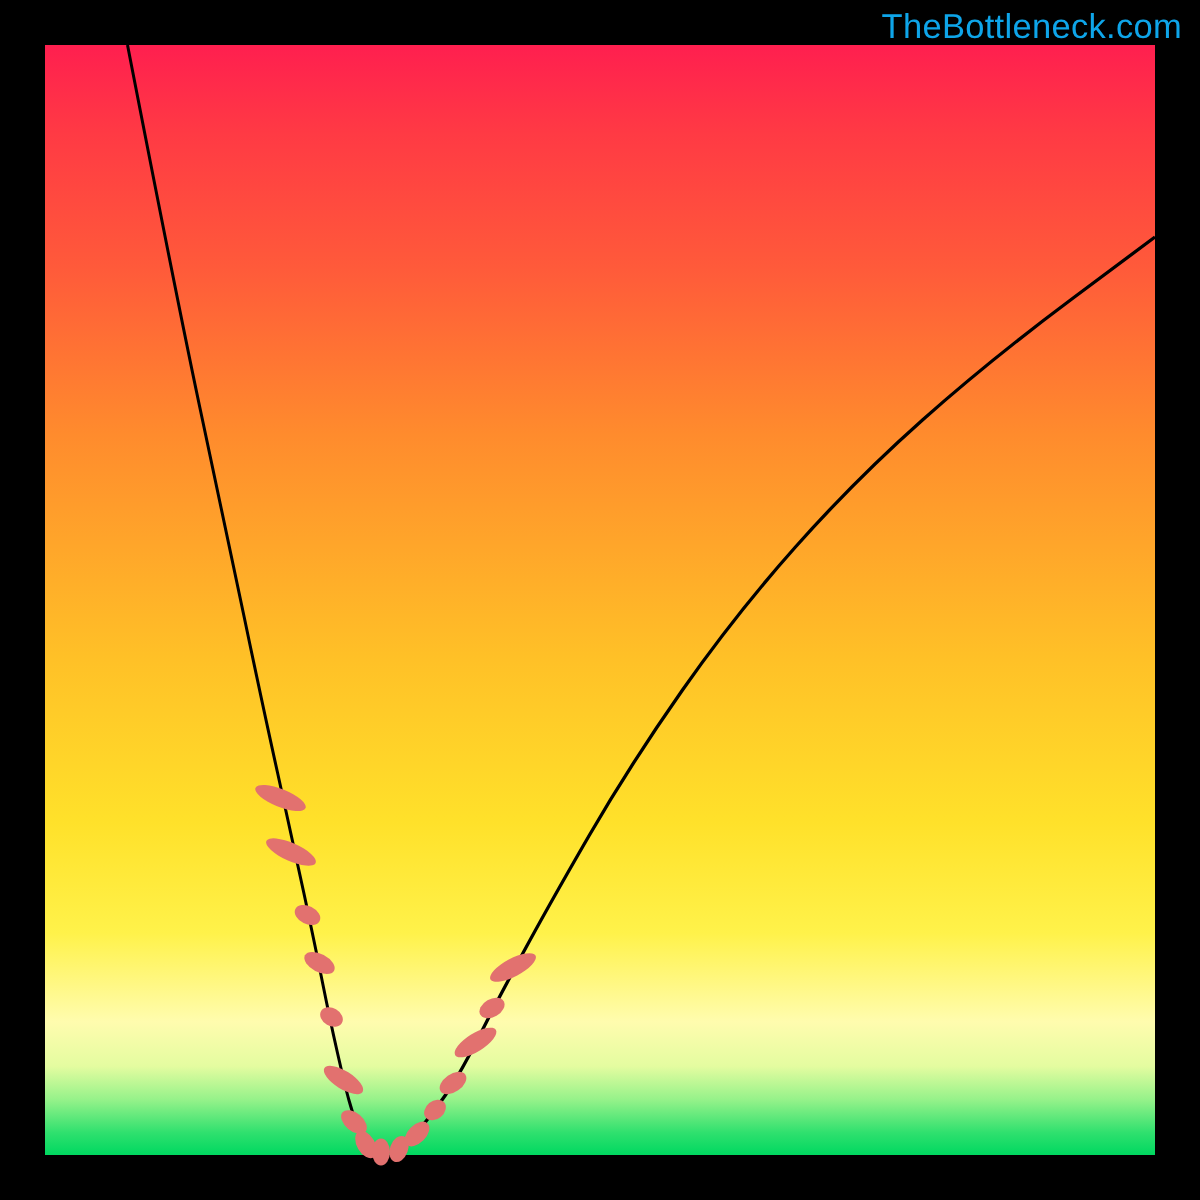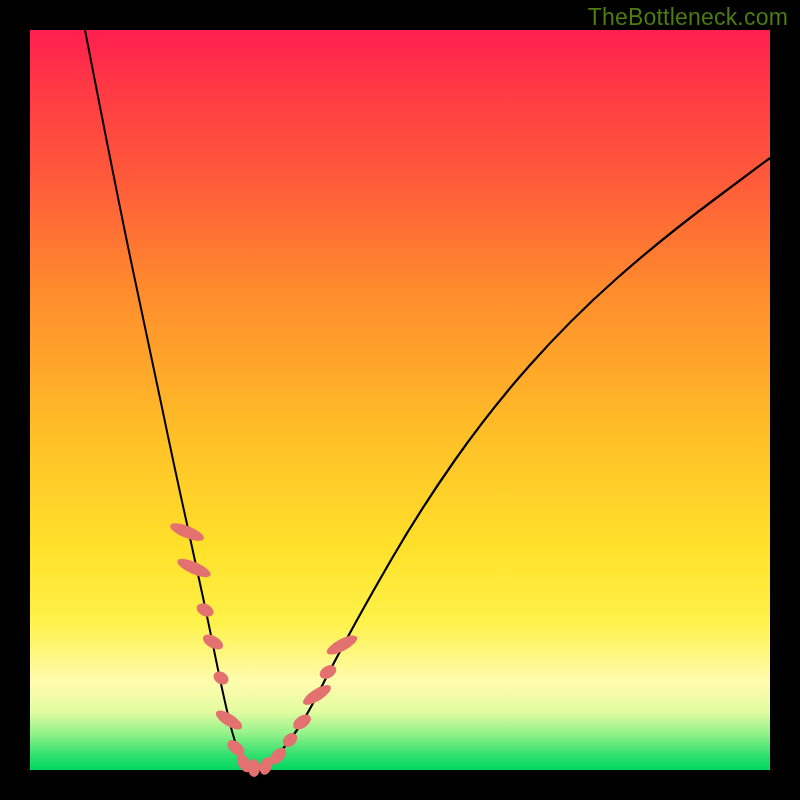--- a/index.html
+++ b/index.html
@@ -37,21 +37,21 @@
       #e4fca0 92%,
       #96f28a 95%,
       #2fe06e 98%,
       #00d860 100%
     );
   }
   .watermark {
     position: absolute;
     top: 4px;
     right: 12px;
-    color: #4d7c0f;
+    color: #0ea5e9;
     font-family: Arial, Helvetica, sans-serif;
     font-size: 23px;
     letter-spacing: 0.2px;
     font-weight: 500;
     z-index: 10;
   }
   svg.curve {
     position: absolute;
     left: 0;
     top: 0;

